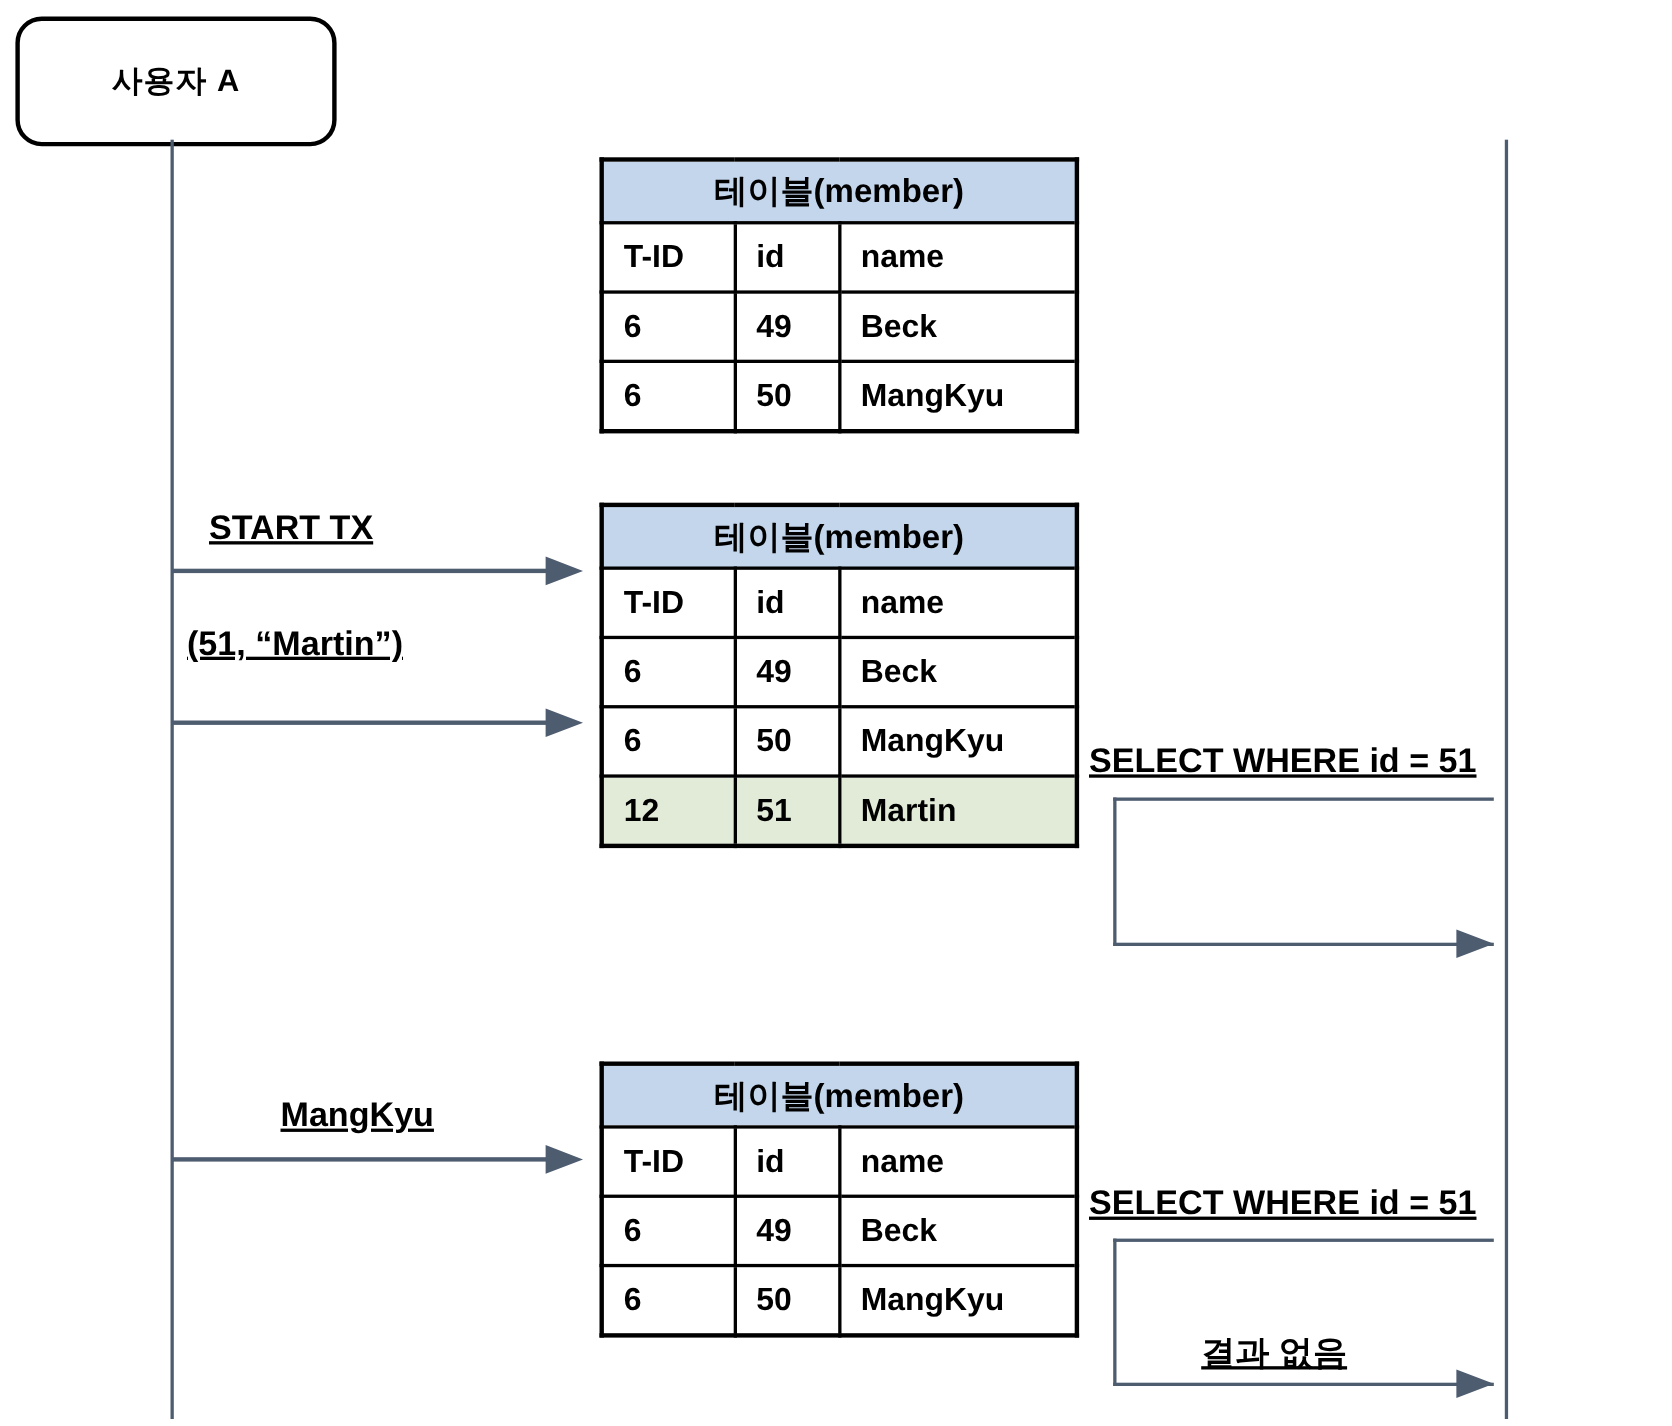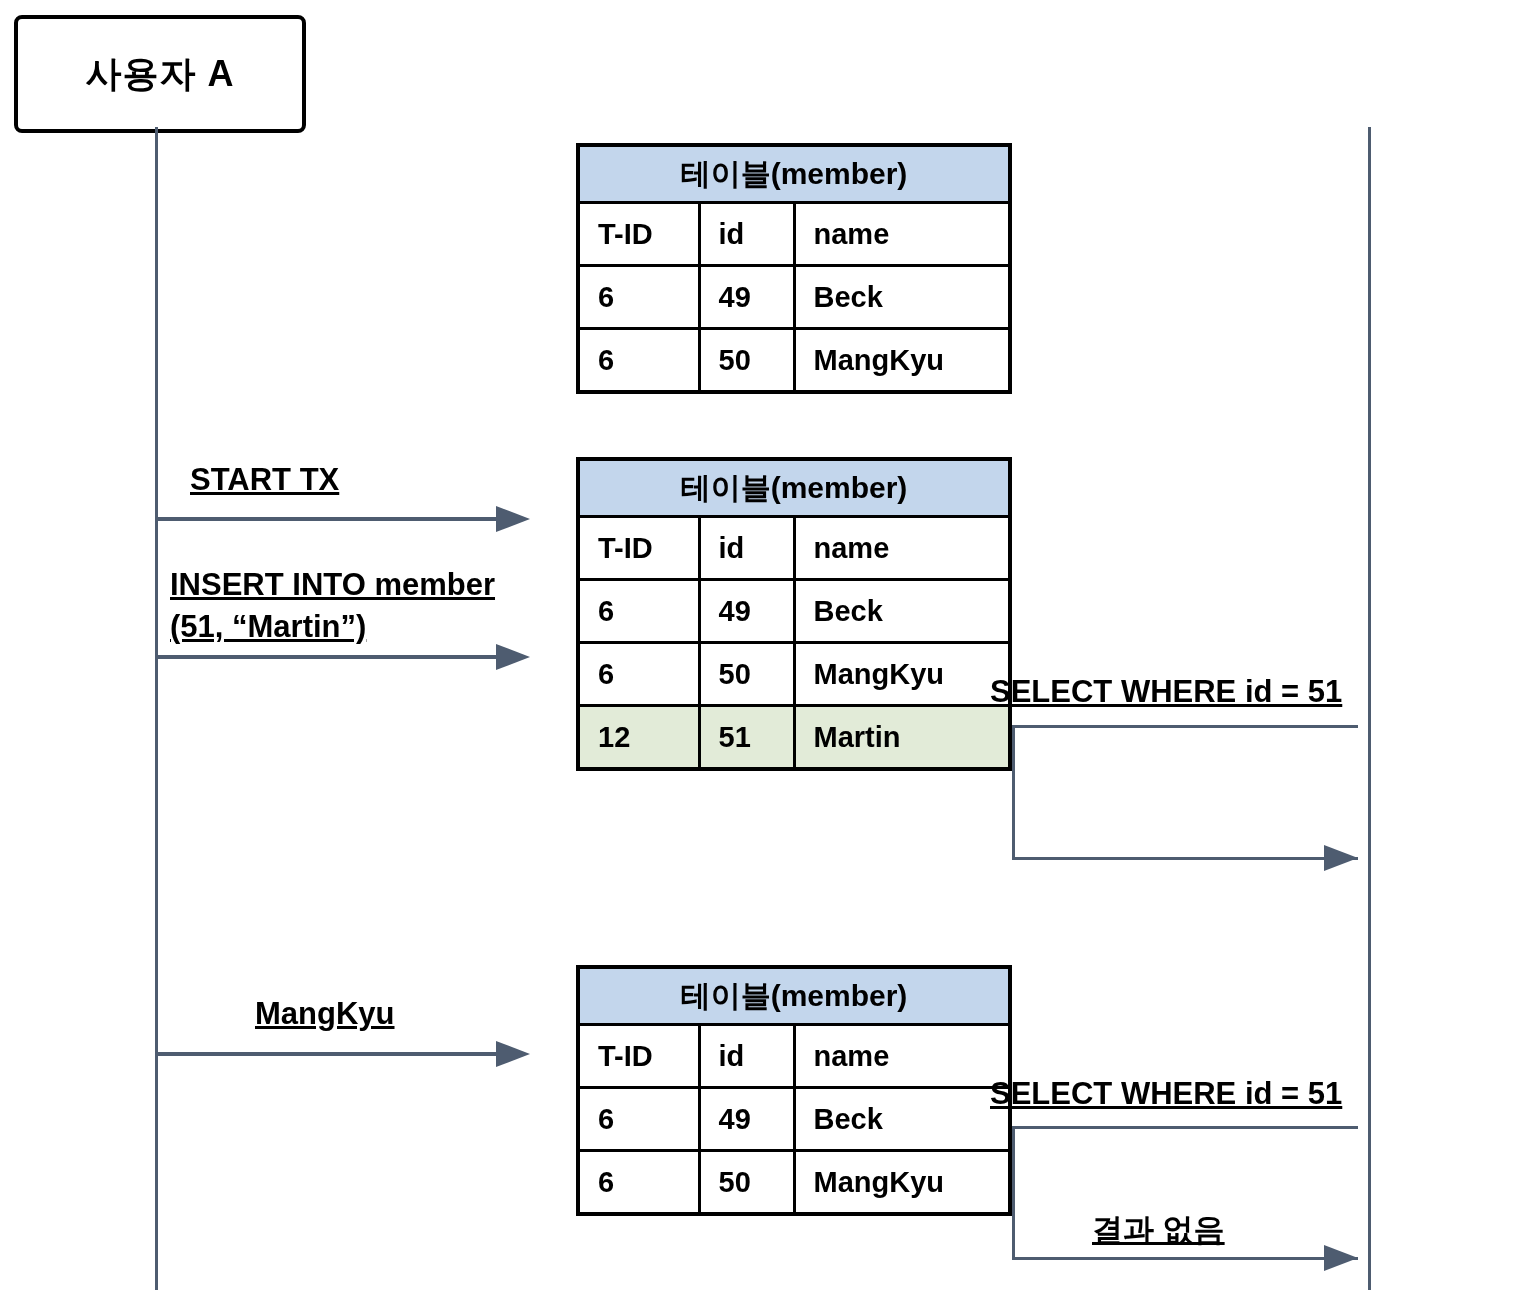--- a/index.html
+++ b/index.html
@@ -3,37 +3,37 @@
 <meta charset="utf-8">
 <style>
   html,body { margin:0; padding:0; background:#fff; }
   .canvas {
     position:relative; width:1520px; height:1296px; background:#ffffff;
     font-family:"Liberation Sans","DejaVu Sans",sans-serif; overflow:hidden;
     color:#000;
   }
   
   .actor {
-    position:absolute; border:4px solid #000; border-radius:8px; background:#fff;
+    position:absolute; border:4px solid #000; border-radius:24px; background:#fff;
     display:flex; align-items:center; justify-content:center;
-    font-size:36px; font-weight:bold; letter-spacing:1px;
+    font-size:28px; font-weight:bold; letter-spacing:1px;
   }
   #actorA { left:14px;  top:15px; width:284px; height:110px; }
   #actorB { left:1224px; top:16px; width:281px; height:109px; }
 
   
   .lifeline { position:absolute; width:3px; background:var(--arrow); }
   #lifelineA { left:155px; top:127px; height:1163px; }
   #lifelineB { left:1368px; top:127px; height:1163px; }
 
   
   table.db {
     position:absolute; width:432px; border-collapse:collapse; table-layout:fixed;
     background:#fff; border:4px solid #000;
-    font-weight:bold; font-size:29px;margin-left:31px;
+    font-weight:bold; font-size:29px;
   }
   table.db td { border:3px solid #000; height:60px; padding:0 0 0 18px; vertical-align:middle; overflow:hidden; }
   table.db tr.title td { background:var(--table-header-bg); text-align:center; padding:0; height:54px; font-size:30px; }
   table.db tr.hl td { background:var(--highlight-row-bg); }
   #t1 { left:545px; top:143px; }
   #t2 { left:545px; top:457px; }
   #t3 { left:545px; top:965px; }
 
   
   .msg-line { position:absolute; height:4px; background:var(--arrow); }
@@ -165,21 +165,20 @@
     <tr>
       <td>6</td>
       <td>50</td>
       <td>MangKyu</td>
     </tr>
   </tbody>
     </table>
 
   <div class="lbl" id="lblStartTx">START TX</div>
   <div class="lbl" id="lblInsert">
-    <div>INSERT INTO member</div>
     <div>(51, “Martin”)</div>
   </div>
   <div class="lbl" id="lblRollback">MangKyu</div>
   <div class="lbl" id="lblSelect1">SELECT WHERE id = 51</div>
   <div class="lbl" id="lblSelect2">SELECT WHERE id = 51</div>
   <div class="lbl" id="lblResult2">결과 없음</div>
 
   <div class="msg-line" id="lineStartTx"></div>
   <div class="msg-head" id="headStartTx"></div>
   <div class="msg-line" id="lineInsert"></div>

